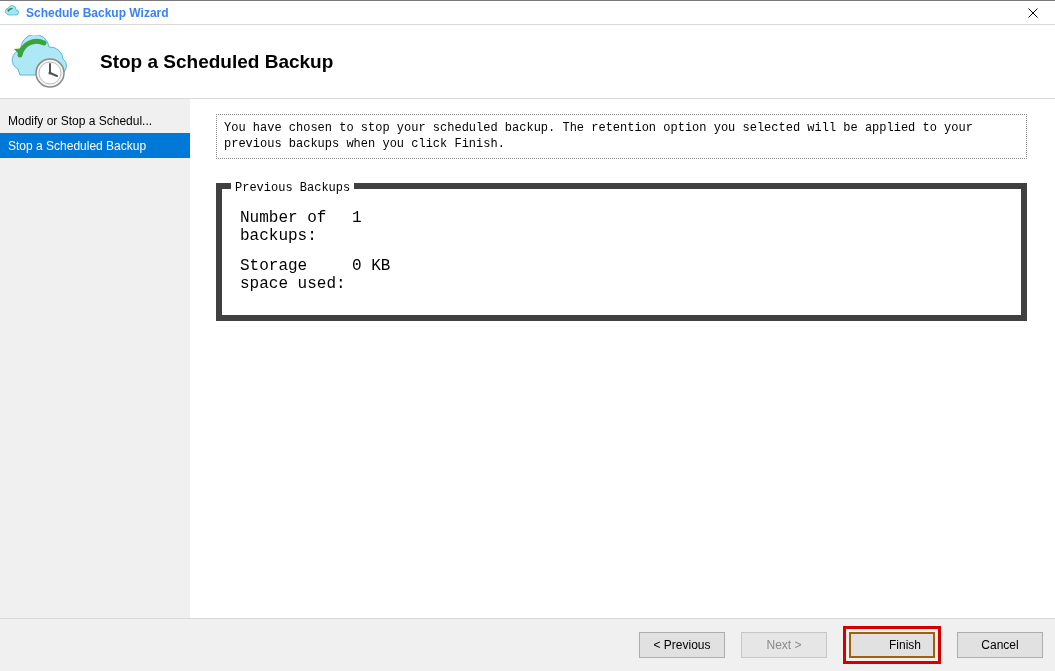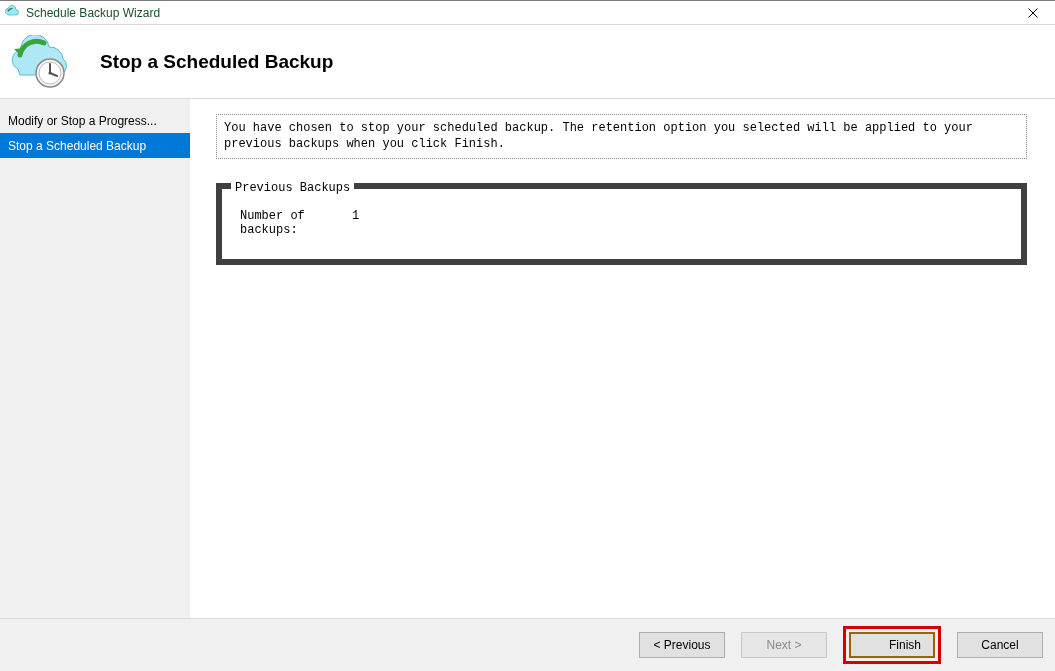--- a/index.html
+++ b/index.html
@@ -28,21 +28,22 @@
     border-bottom: 1px solid #d9d9d9;
   }
   .titlebar .title-icon {
     width: 16px; height: 16px;
     margin-right: 6px;
     display: inline-flex; align-items: center; justify-content: center;
   }
   .titlebar .title-text {
     flex: 1;
     font-size: 12px;
-    color: #14532d;
+    color: #3b82f6;
+    font-weight: bold;
   }
   .titlebar .close-btn {
     width: 45px; height: 24px;
     display: flex; align-items: center; justify-content: center;
     font-size: 13px;
     font-family: Arial, sans-serif;
     cursor: default;
   }
 
   .header {
@@ -117,21 +118,21 @@
     left: 9px;
     background: #fff;
     padding: 0 4px;
     font-size: 12px;
     color: #000;
   }
   .kv-row {
     display: flex;
     margin-top: 6px;
     margin-bottom: 12px;
-    font-size: 12px;
+    font-size: 16px;
   }
   .kv-row:last-child { margin-bottom: 0; }
   .kv-row .k { width: 112px; }
   .kv-row .v { }
 
   .footer {
     height: 53px;
     border-top: 1px solid #d9d9d9;
     background: #f0f0f0;
     display: flex;
@@ -203,32 +204,36 @@
         <line x1="44" y1="38" x2="44" y2="29" stroke="#555" stroke-width="2" stroke-linecap="round"></line>
         <line x1="44" y1="38" x2="51" y2="41" stroke="#555" stroke-width="2" stroke-linecap="round"></line>
         <circle cx="44" cy="38" r="1.6" fill="#555"></circle>
       </svg>
     </div>
     <h1>Stop a Scheduled Backup</h1>
   </div>
 
   <div class="body">
     <div class="sidebar">
-      <div class="step">Modify or Stop a Progress...</div>
+      <div class="step">Modify or Stop a Schedul...</div>
       <div class="step active">Stop a Scheduled Backup</div>
     </div>
 
     <div class="main">
       <div class="info-box">You have chosen to stop your scheduled backup. The retention option you selected will be applied to your previous backups when you click Finish.</div>
 
       <div class="fieldset">
         <div class="legend">Previous Backups</div>
         <div class="kv-row">
           <div class="k">Number of backups:</div>
           <div class="v">1</div>
+        </div>
+        <div class="kv-row">
+          <div class="k">Storage space used:</div>
+          <div class="v">0 KB</div>
         </div>
       </div>
     </div>
   </div>
 
   <div class="footer">
     <button class="btn">&lt; Previous</button>
     <button class="btn" disabled="">Next &gt;</button>
     <span class="highlight-wrap">
       <button class="btn default">Finish</button>

